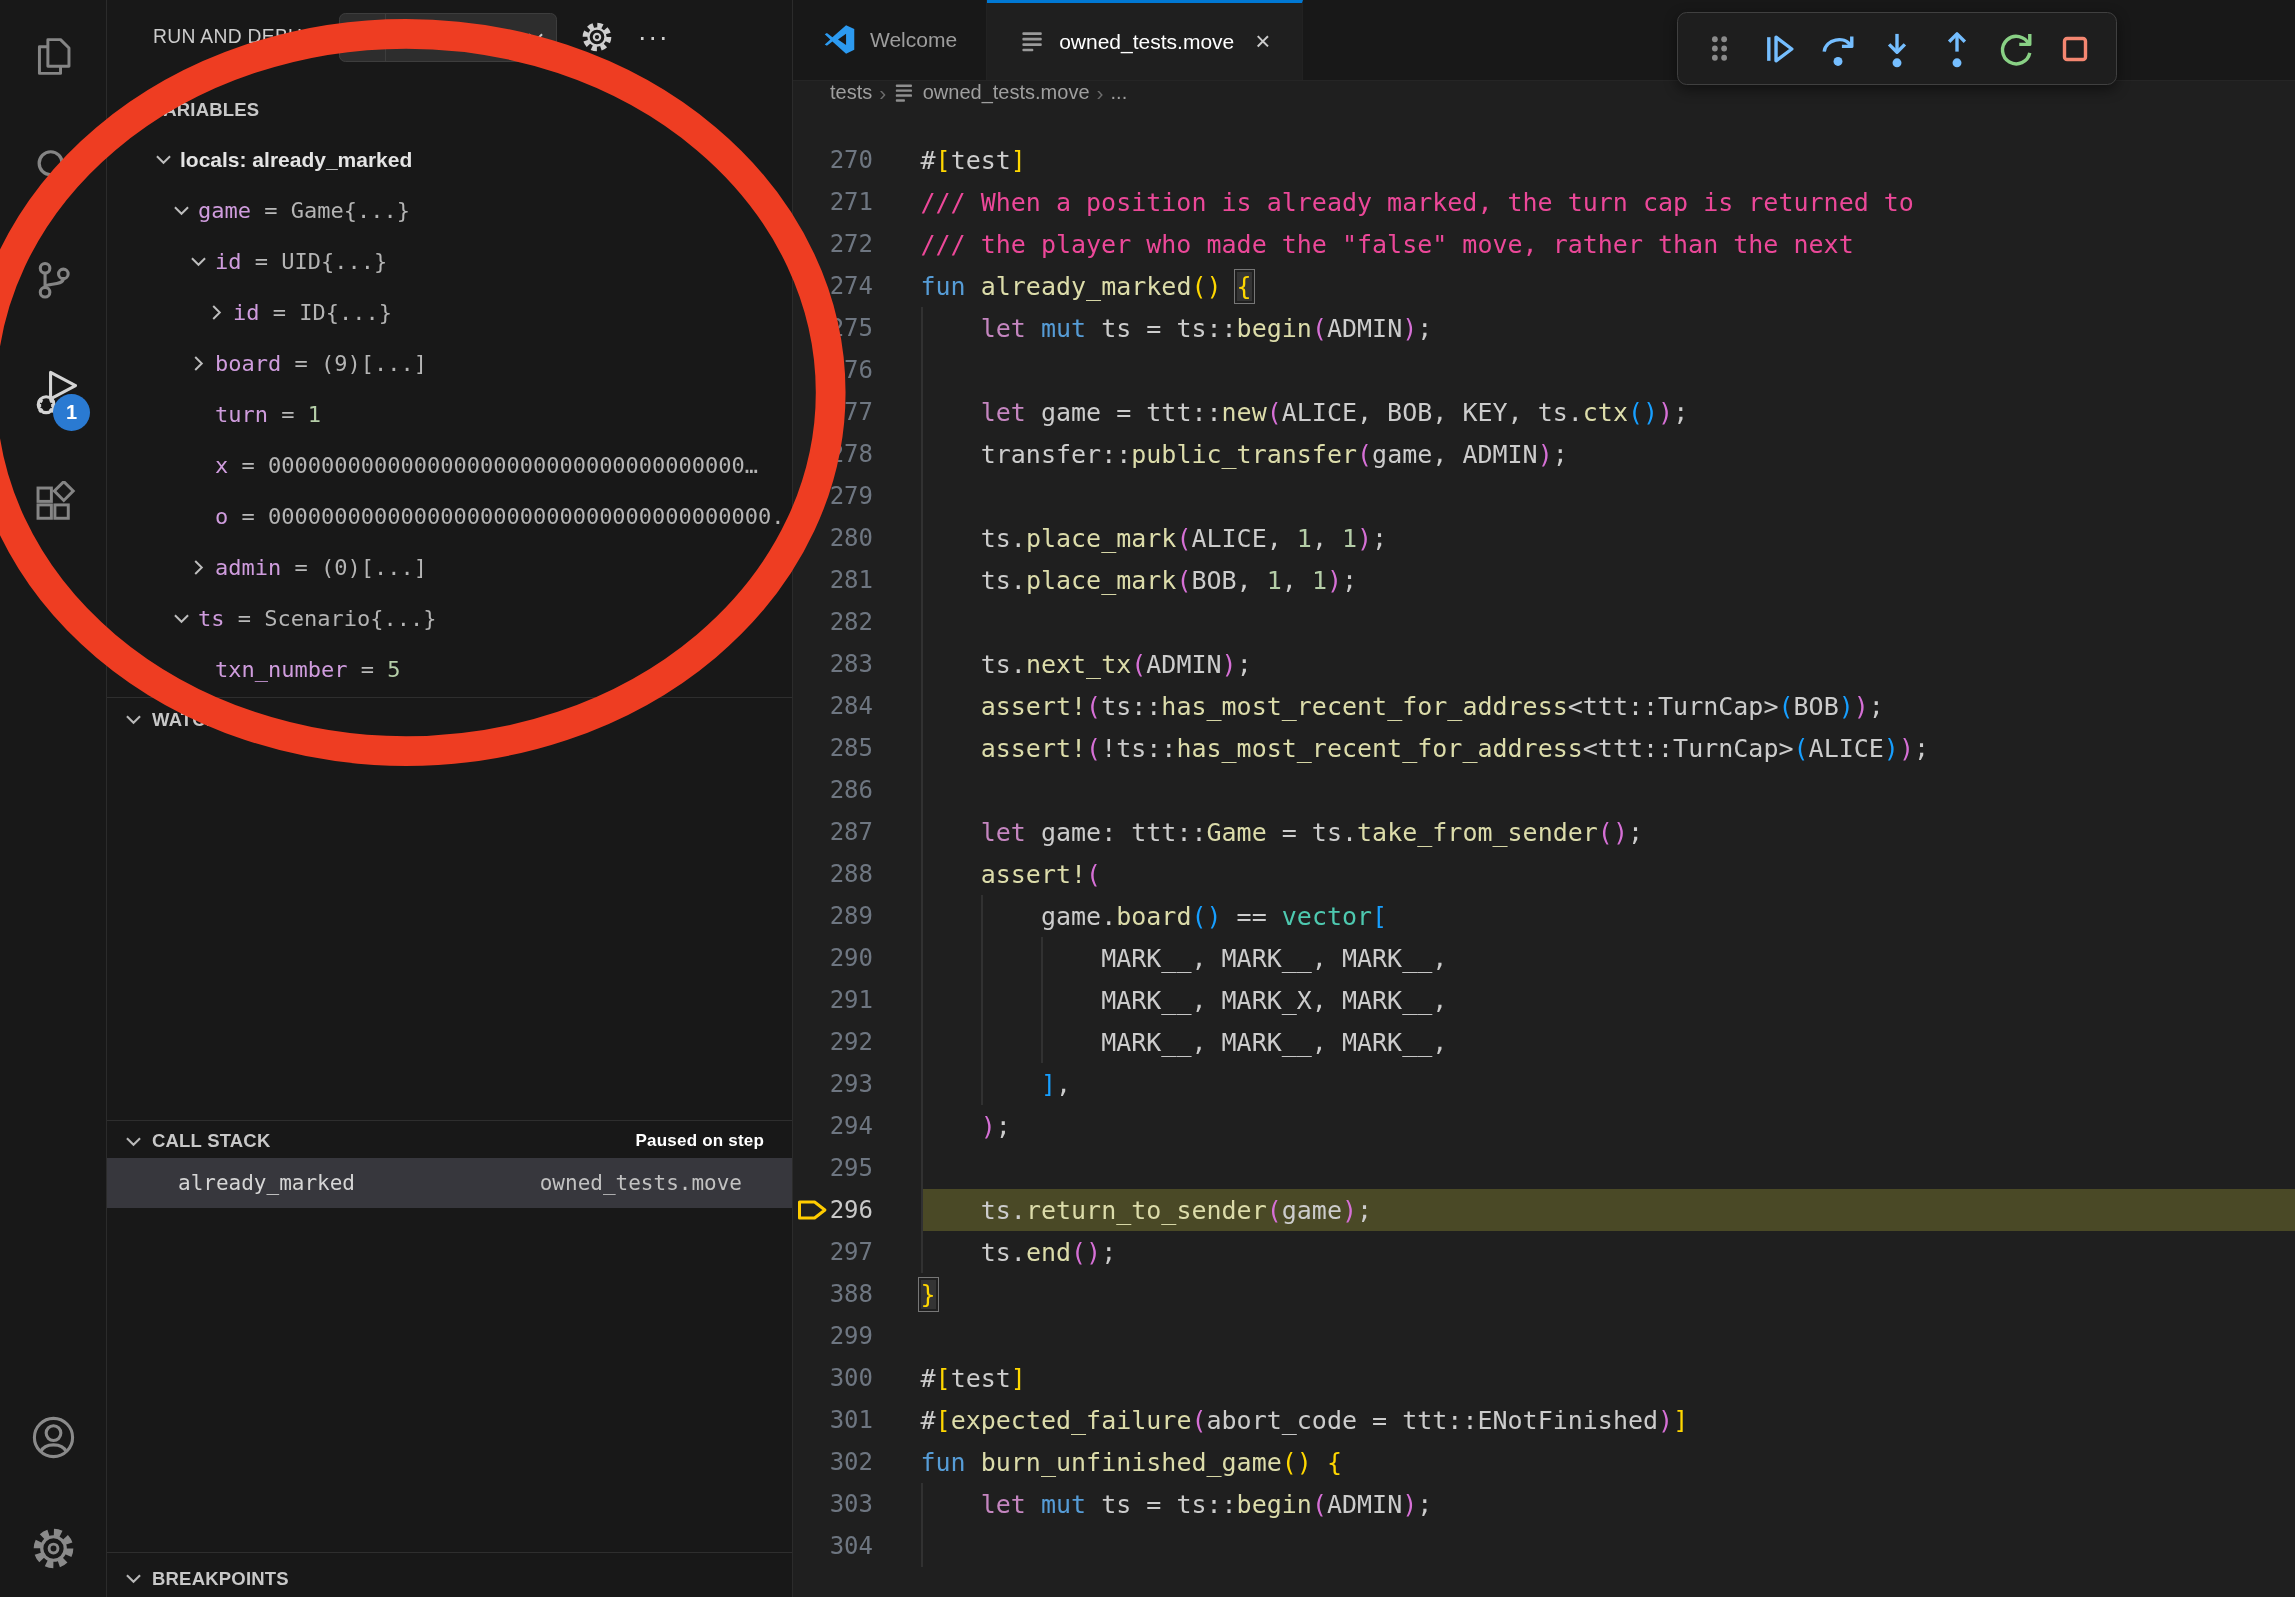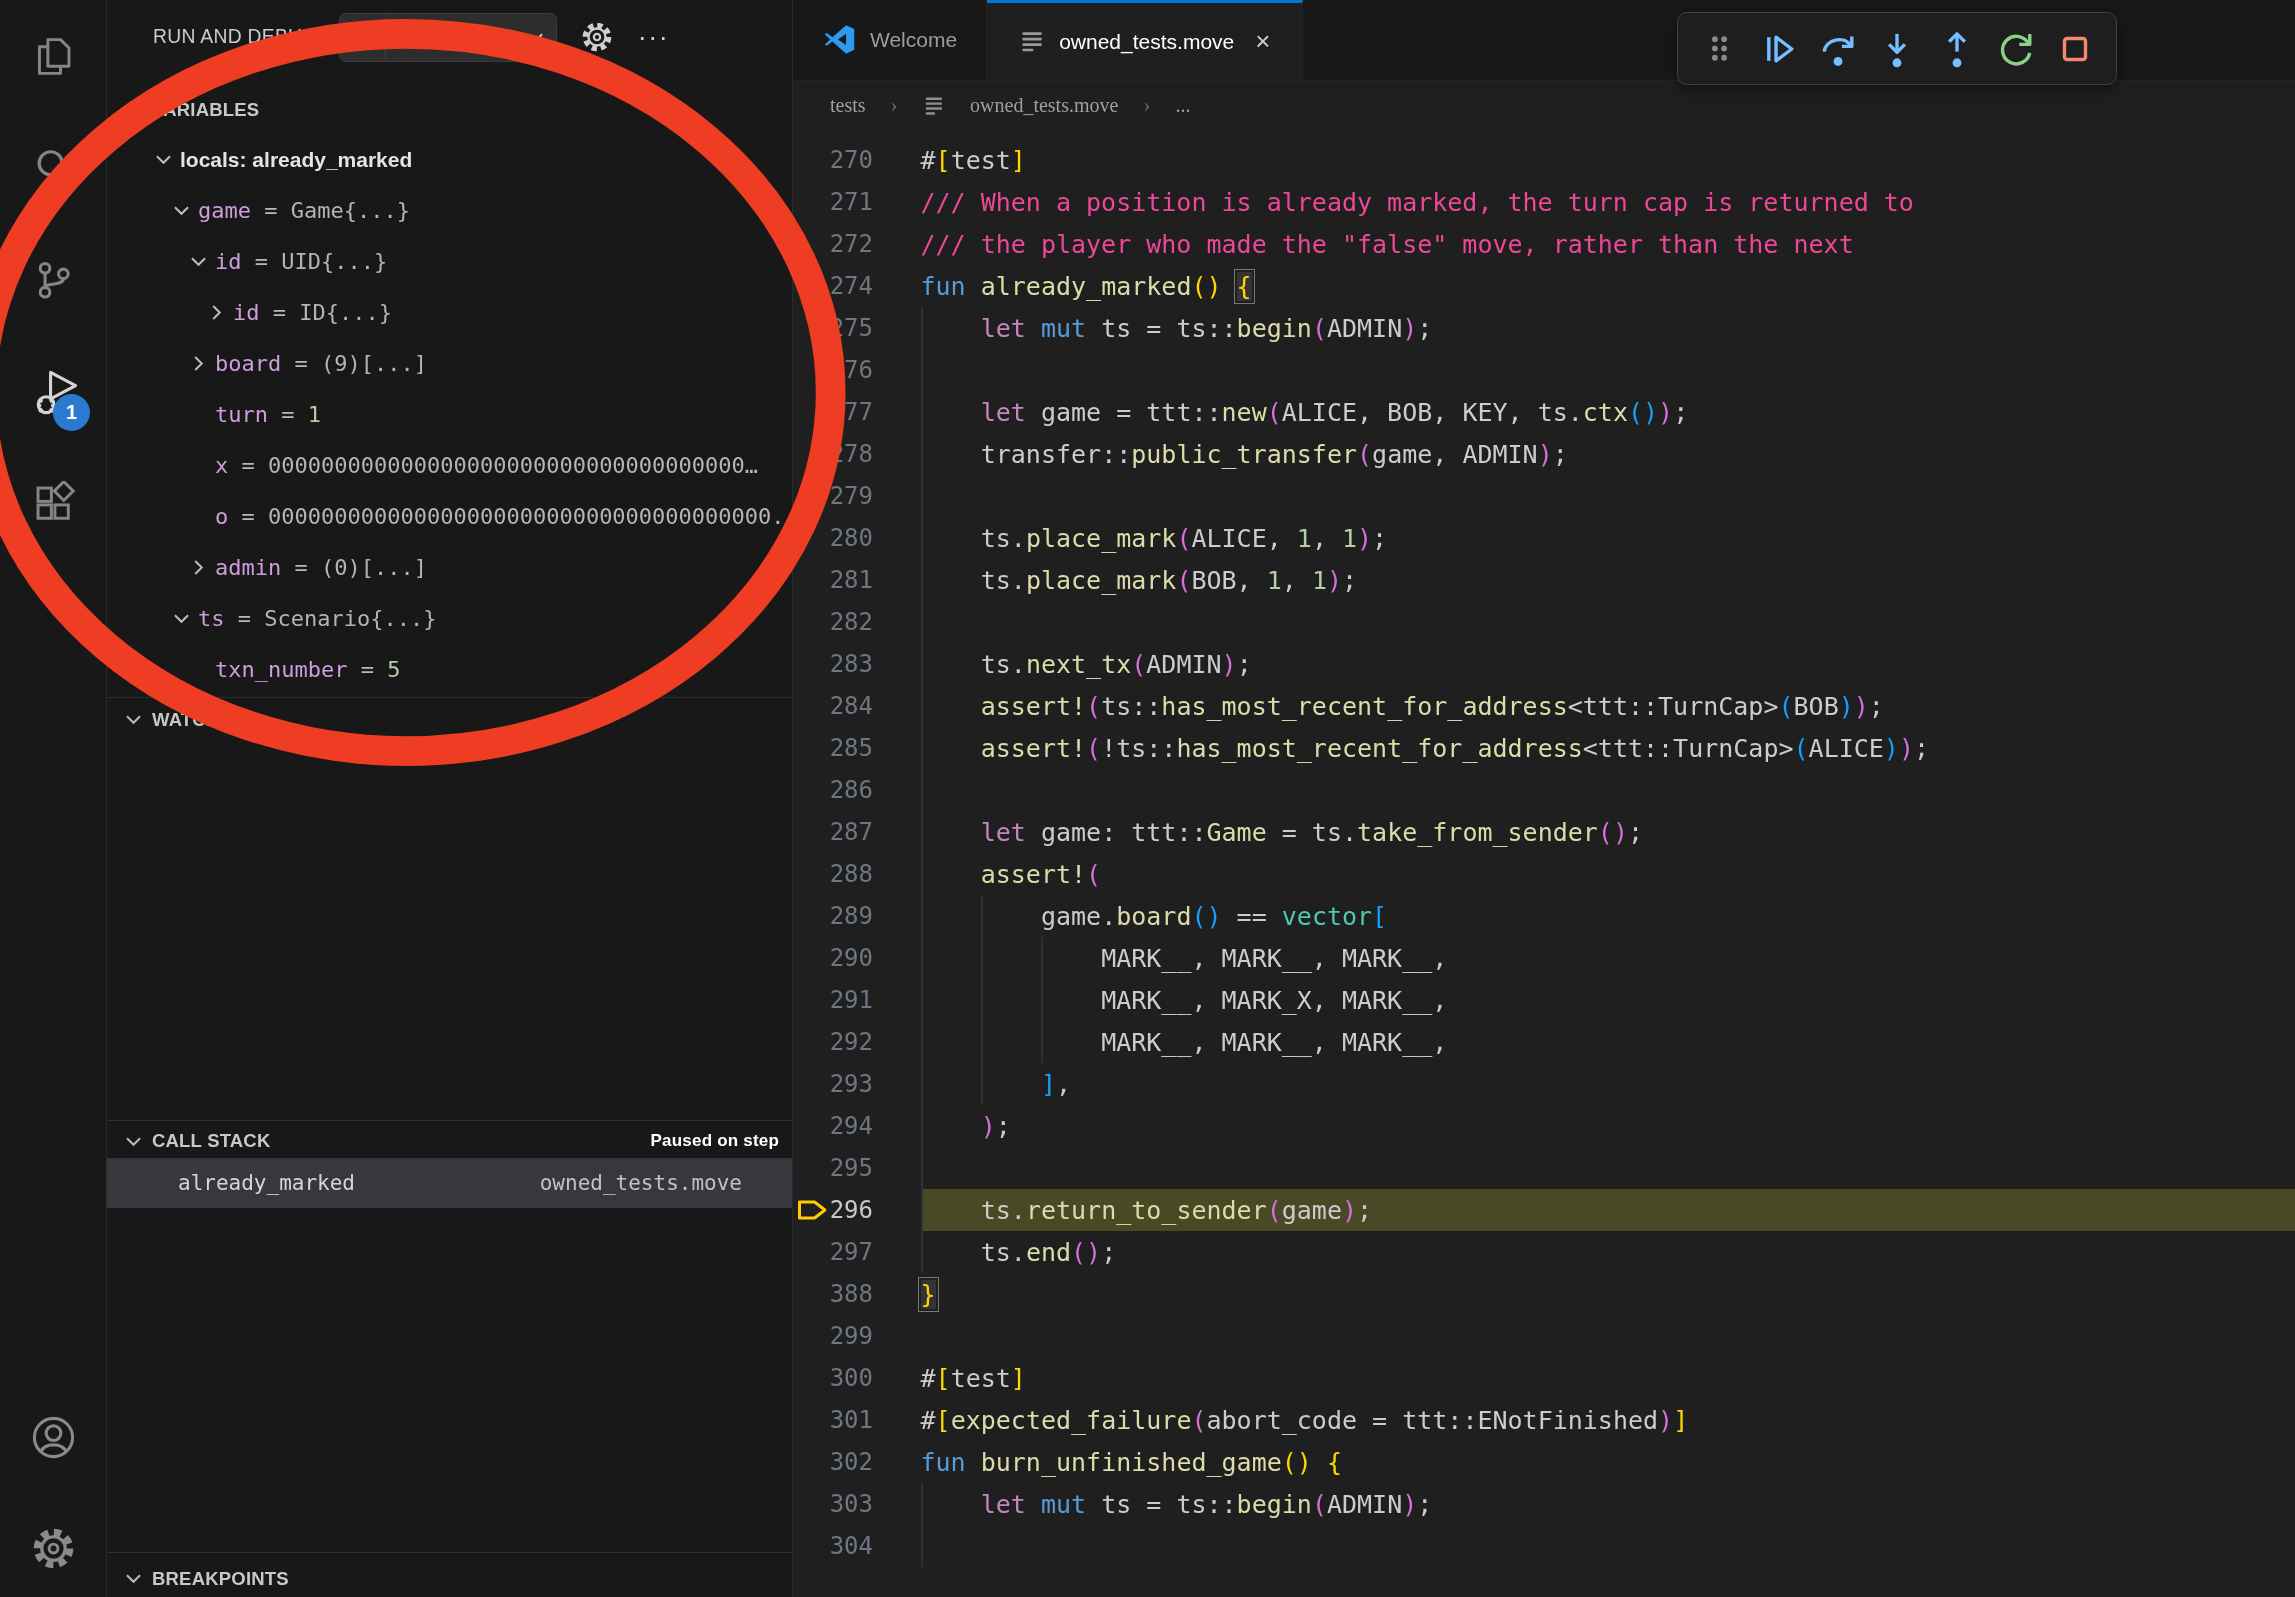--- a/index.html
+++ b/index.html
@@ -28,33 +28,33 @@
   .divider{position:absolute;left:0;right:0;height:0.8px;background:#2e2e2e;}
   .tree{position:absolute;top:134px;left:0;right:0;}
   .tree-row{display:flex;align-items:center;height:51px;font-family:"DejaVu Sans Mono",monospace;font-size:22px;
             white-space:pre;overflow:hidden;}
   .chev{width:27px;flex:none;display:flex;align-items:center;}
   .tree-hdr{font-family:"Liberation Sans",sans-serif;font-weight:bold;font-size:21px;color:#e4e4e4;}
   .vname{color:#cf9cdd;}
   .veq{color:#b9b9b9;}
   .vval{color:#b4b4b4;}
   .vnum{color:#b5cea8;}
-  .paused{margin-left:auto;margin-right:13px;font-size:17px;font-weight:bold;color:#ffffff;}
+  .paused{margin-left:auto;margin-right:28px;font-size:17px;font-weight:bold;color:#ffffff;}
   .cs-row{position:absolute;top:1158px;height:50px;left:0;right:0;background:#37373d;display:flex;align-items:center;
           font-family:"DejaVu Sans Mono",monospace;font-size:21px;}
   .cs-fn{margin-left:71px;color:#d6d6d6;}
   .cs-file{margin-left:auto;margin-right:50px;color:#c2c2c2;}
   
   .editor{position:absolute;left:793px;top:0;right:0;height:100%;background:#1f1f1f;}
   .tabbar{position:absolute;top:0;left:0;right:0;height:80px;background:#181818;display:flex;border-bottom:0.8px solid #252525;}
   .tab{display:flex;align-items:center;gap:13px;padding:0 29px;font-size:21px;color:#9d9d9d;border-right:0.8px solid #222222;box-sizing:border-box;}
   .tab.active{background:#1f1f1f;color:#ffffff;border-top:3.2px solid #0078d4;padding:0 32px;}
   .tab-close{color:#cccccc;font-size:26px;margin-left:8px;}
-  .crumbs{position:absolute;top:81px;left:0;right:0;height:48px;display:flex;align-items:center;gap:25px;
-          padding-left:37px;font-size:20px;color:#9f9f9f;background:#1f1f1f;font-family:Liberation Serif, serif;}
+  .crumbs{position:absolute;top:81px;left:0;right:0;height:48px;display:flex;align-items:flex-start;gap:7px;
+          padding-left:37px;font-size:20px;color:#9f9f9f;background:#1f1f1f;}
   .crumb-sep{color:#6d6d6d;font-size:21px;}
   .dbg-toolbar{position:absolute;top:12px;left:884px;height:71px;display:flex;align-items:center;gap:6.4px;padding:0 14.5px;
                background:#1e1e1e;border:1.6px solid #404040;border-radius:9.7px;box-shadow:0 4.8px 13px rgba(0,0,0,.45);z-index:7;}
   .dbg-btn{width:53px;height:58px;display:flex;align-items:center;justify-content:center;border-radius:6.4px;}
   
   .code{position:absolute;top:139px;left:0;right:0;}
   .code-line{display:flex;align-items:center;height:42px;font-family:"DejaVu Sans Mono",monospace;font-size:25px;white-space:pre;text-align:right;}
   .gut{flex:none;width:101px;position:relative;display:flex;align-items:center;justify-content:flex-end;
        padding-right:21px;box-sizing:border-box;color:#6e7681;font-size:24px;height:100%;}
   .marker{position:absolute;left:3.2px;top:50%;transform:translateY(-50%);display:flex;}

